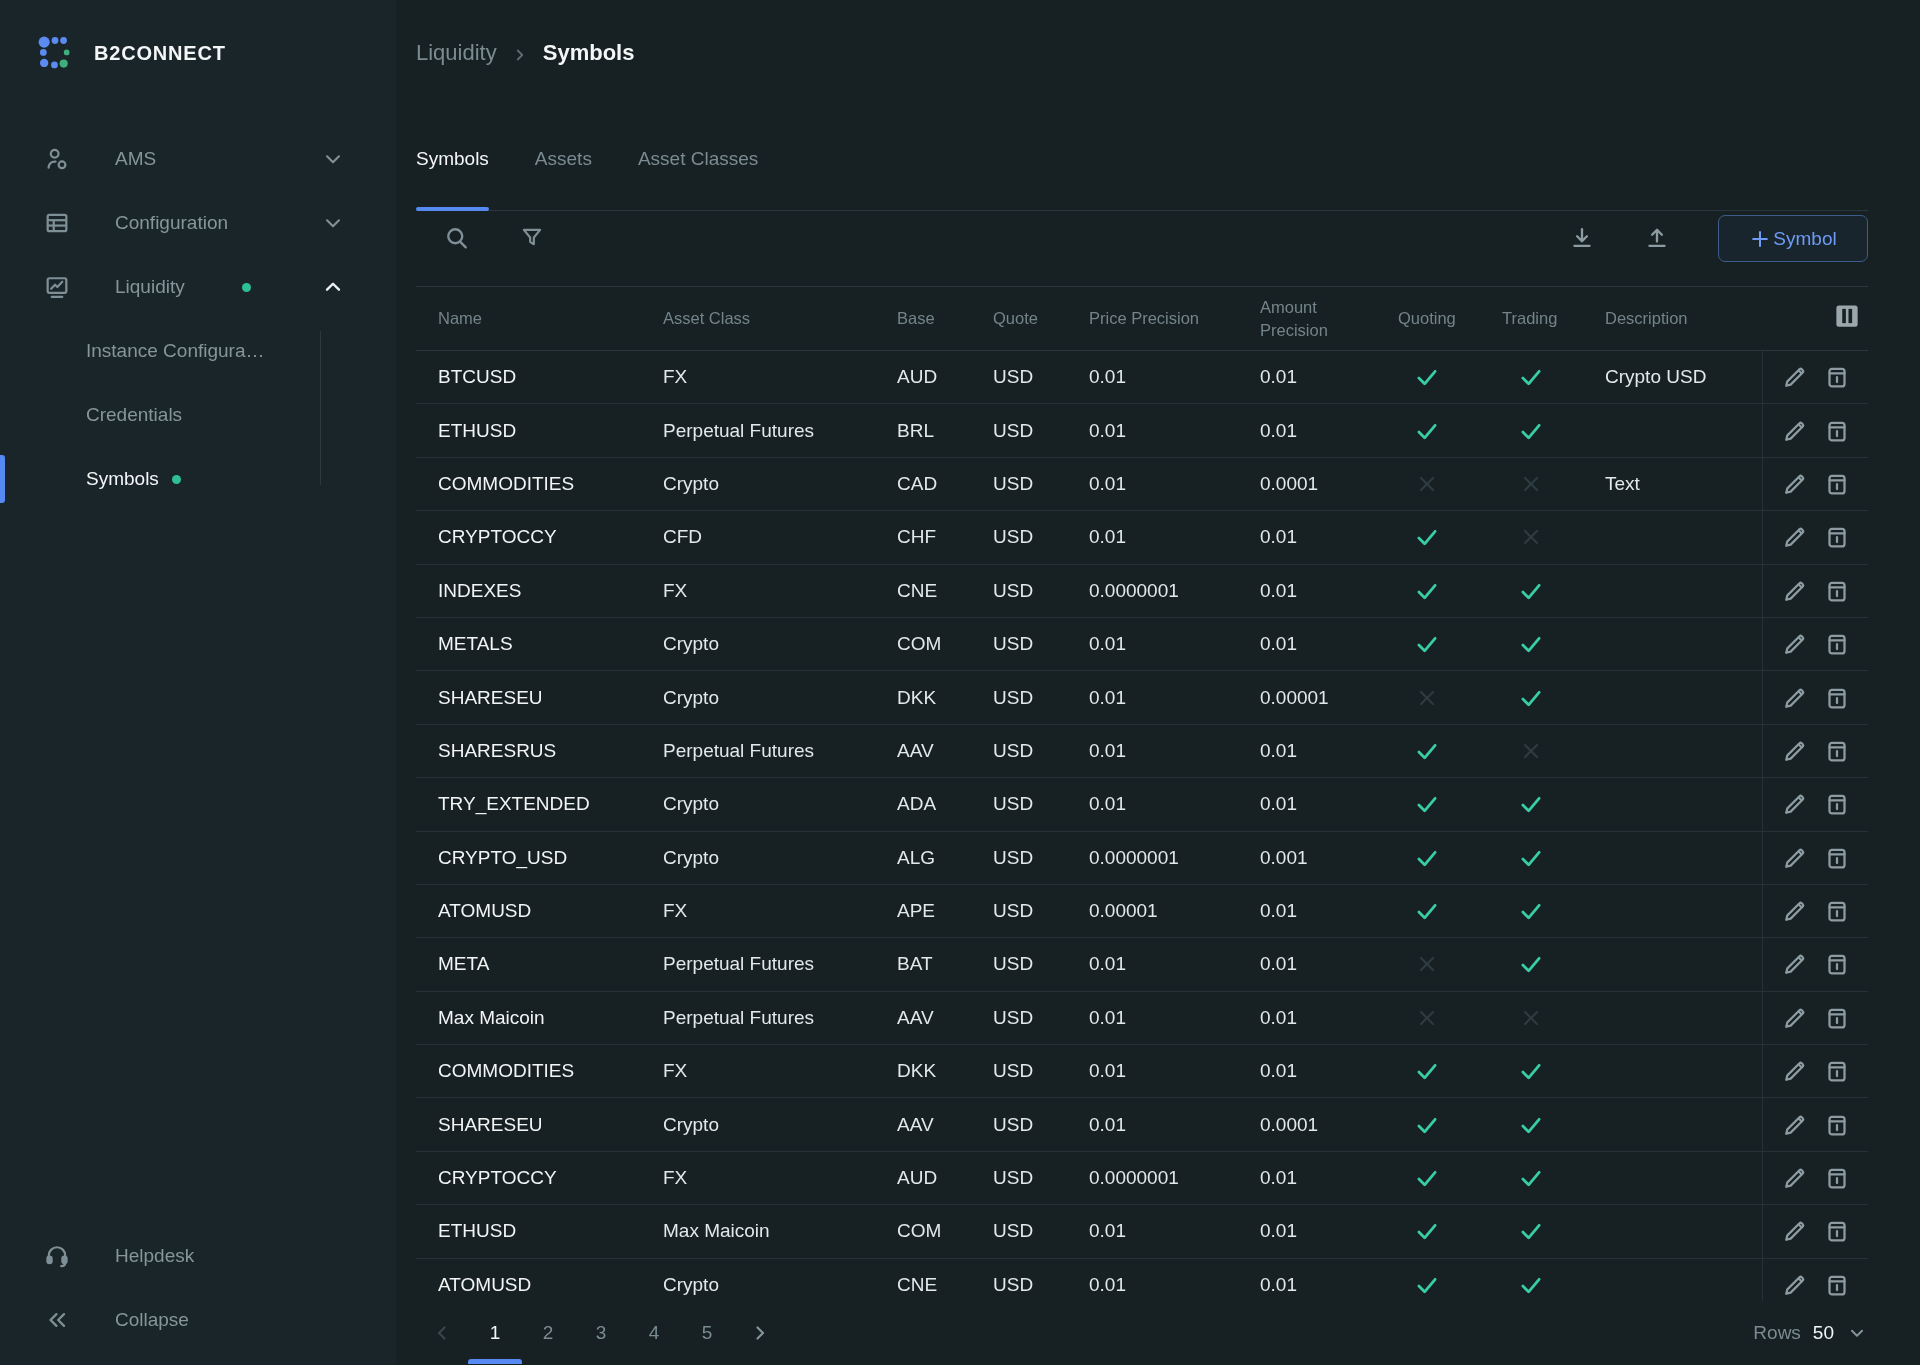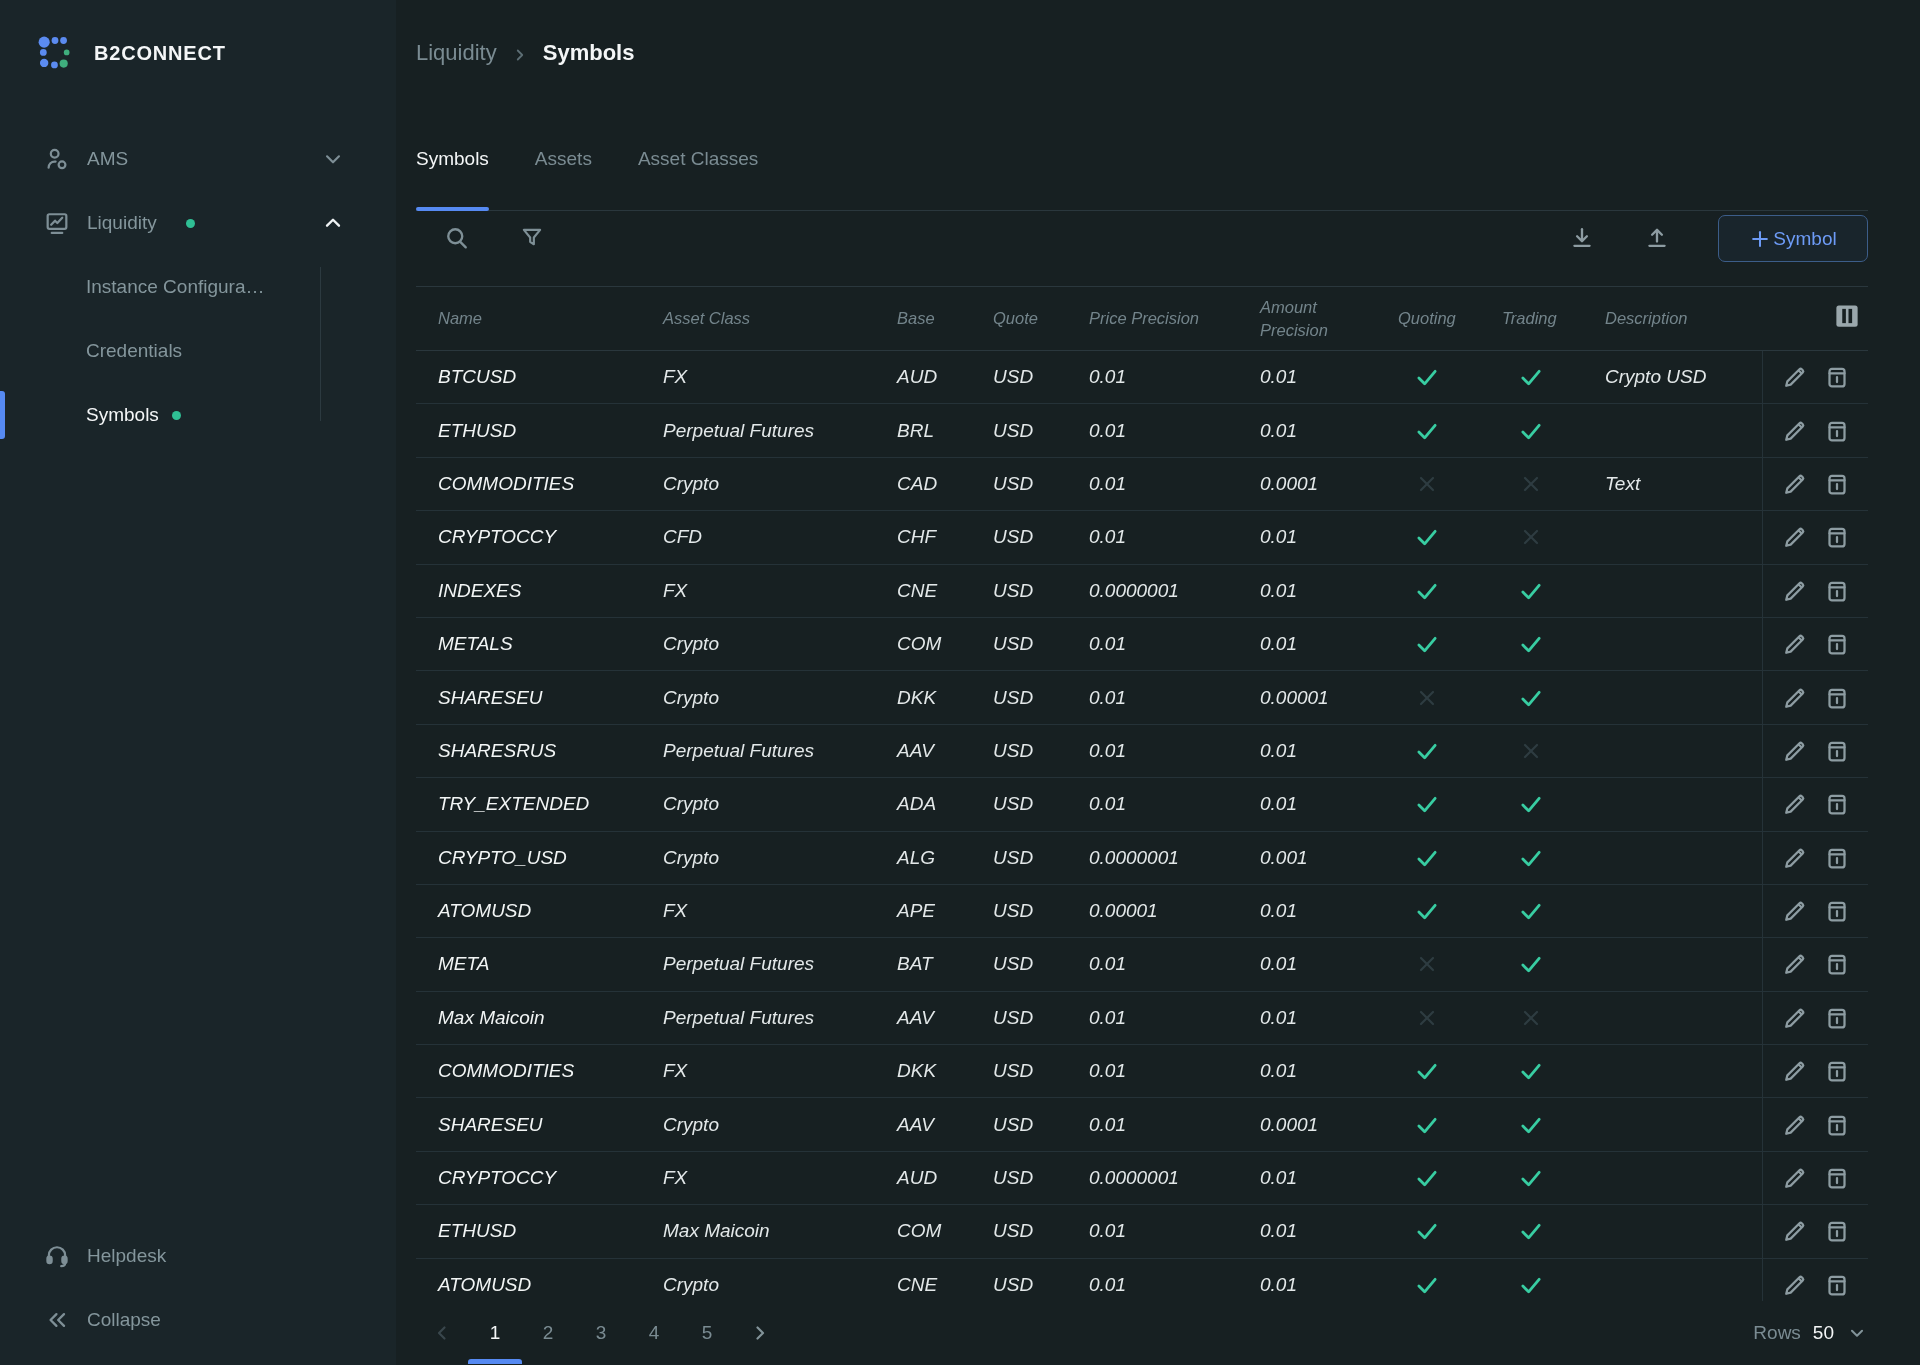--- a/index.html
+++ b/index.html
@@ -15,21 +15,21 @@
   .sidebar {
     width:396px; min-width:396px; height:100%;
     background:#1a2529;
     display:flex; flex-direction:column;
     position:relative;
   }
   .brand { display:flex; align-items:center; gap:20px; padding:33px 0 0 36px; height:73px; }
   .brand-name { font-size:20px; font-weight:bold; letter-spacing:.8px; color:#f4f6f7; }
   .nav { margin-top:54px; }
   .nav-item {
-    height:64px; display:flex; align-items:center; gap:16px;
+    height:64px; display:flex; align-items:center; gap:44px;
     padding-left:43px; padding-right:50px;
     color:#84969c; font-size:19px; cursor:pointer; position:relative;
   }
   .nav-item .ico { width:28px; height:28px; flex:0 0 28px; display:flex; align-items:center; justify-content:center; }
   .nav-item .lbl { flex:0 0 auto; }
   .nav-item .chev { margin-left:auto; width:26px; height:26px; }
   .subnav { position:relative;text-align:right; }
   .subnav-line { position:absolute; left:320px; top:12px; height:154px; width:1px; background:#2c3a40; }
   .sub-item {
     height:64px; display:flex; align-items:center;
@@ -72,21 +72,21 @@
   .toolbar-right { margin-left:auto; display:flex; align-items:flex-start; }
   .tool-btn.download, .tool-btn.upload { margin-top:13px; margin-right:47px; }
   .add-btn {
     margin-top:4px; height:47px; width:150px;
     background:rgba(86,138,242,0.05);
     border:1px solid #3c5d89; border-radius:7px;
     color:#6d9bf6; font-size:19px; font-family:inherit;
     display:flex; align-items:center; justify-content:center; gap:2px; cursor:pointer;
   }
   
-  .table-wrap { height:1014px; overflow:hidden;font-style:italic; }
+  .table-wrap { height:1014px; overflow:hidden; }
   .thead, .trow {
     display:grid;
     grid-template-columns:225px 234px 96px 96px 171px 138px 104px 103px 157px 1fr;
     padding-left:22px; align-items:center;
   }
   .thead { height:64px; border-bottom:1px solid #2a373d; color:#73848b; font-size:16.5px; }
   .hcell { line-height:1.35; }
   .hcell .wrapcap { display:inline-block; max-width:88px; }
   .hcell.actions { justify-self:end; margin-right:6px; }
   .cols-btn { background:none; border:none; cursor:pointer; width:30px; height:30px; }
@@ -141,20 +141,36 @@
   <nav class="nav">
     <div class="nav-item">
       <span class="ico">
         <svg width="28" height="28" viewBox="0 0 24 24" fill="none" stroke="#7e8f96" stroke-width="1.9" stroke-linecap="round">
           <circle cx="10" cy="7.5" r="3.3"></circle>
           <path d="M4.8 19.5c0-3.2 2.3-5.3 5.2-5.3h.8"></path>
           <circle cx="16.3" cy="17" r="2.9"></circle>
         </svg>
       </span>
       <span class="lbl">AMS</span>
+      <span class="chev">
+        <svg width="26" height="26" viewBox="0 0 24 24" fill="none" stroke="#7e8f96" stroke-width="2" stroke-linecap="round" stroke-linejoin="round">
+            <polyline points="6.5,9.5 12,15 17.5,9.5"></polyline>
+          </svg>
+      </span>
+    </div>
+    <div class="nav-item">
+      <span class="ico">
+        <svg width="28" height="28" viewBox="0 0 24 24" fill="none" stroke="#7e8f96" stroke-width="1.9" stroke-linejoin="round">
+          <rect x="4" y="5" width="16" height="14" rx="1.5"></rect>
+          <line x1="4" y1="9.6" x2="20" y2="9.6"></line>
+          <line x1="4" y1="14.2" x2="20" y2="14.2"></line>
+          <line x1="9.2" y1="9.6" x2="9.2" y2="19"></line>
+        </svg>
+      </span>
+      <span class="lbl">Configuration</span>
       <span class="chev">
         <svg width="26" height="26" viewBox="0 0 24 24" fill="none" stroke="#7e8f96" stroke-width="2" stroke-linecap="round" stroke-linejoin="round">
             <polyline points="6.5,9.5 12,15 17.5,9.5"></polyline>
           </svg>
       </span>
     </div>
     <div class="nav-item">
       <span class="ico">
         <svg width="28" height="28" viewBox="0 0 24 24" fill="none" stroke="#7e8f96" stroke-width="1.9" stroke-linecap="round" stroke-linejoin="round">
           <rect x="4" y="4.5" width="16" height="12.5" rx="1.5"></rect>

